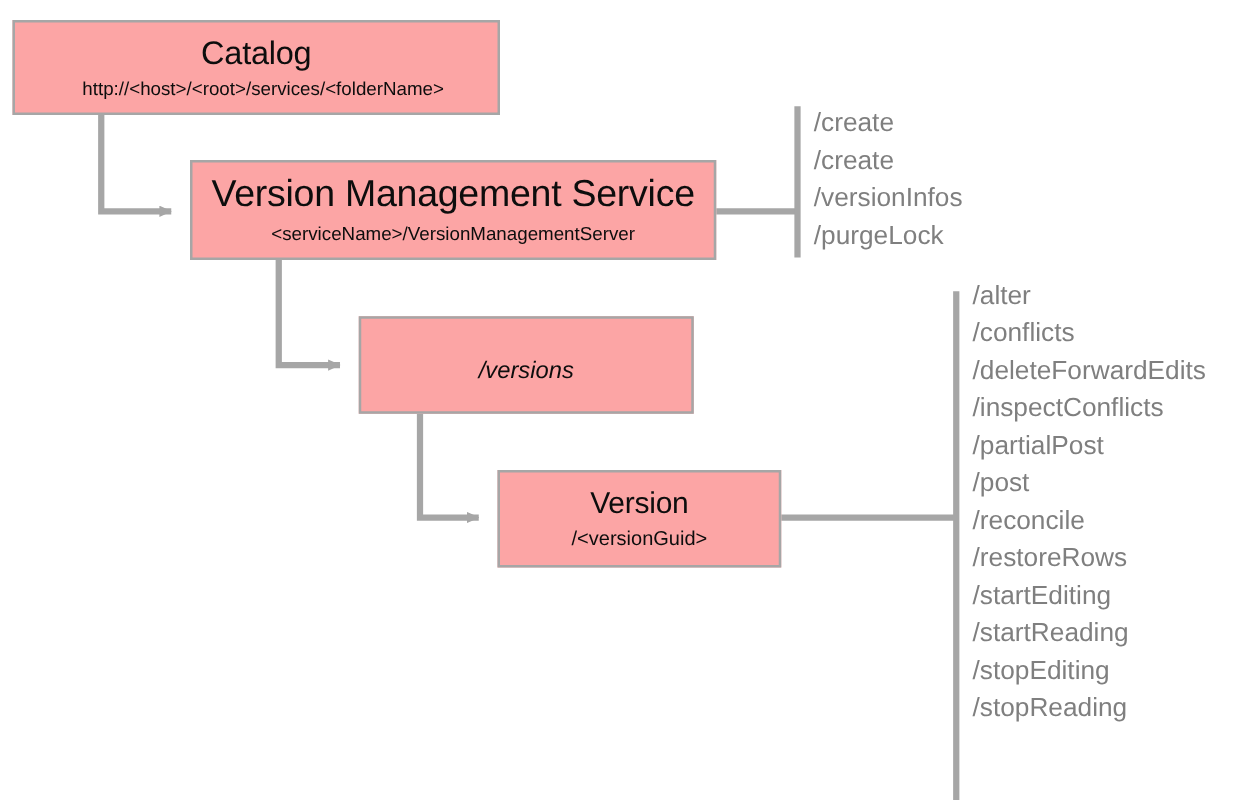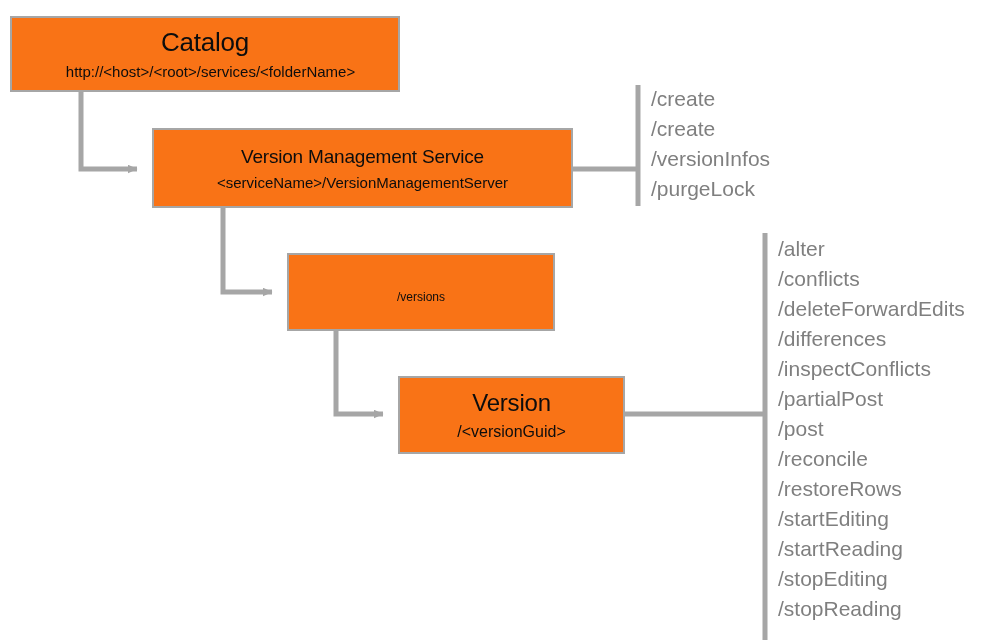--- a/index.html
+++ b/index.html
@@ -21,21 +21,21 @@
     position: absolute;
     left: 0;
     top: 0;
     width: 995px;
     height: 640px;
     pointer-events: none;
   }
   .node {
     position: absolute;
     box-sizing: border-box;
-    background: #f97316;
+    background: #fca5a5;
     border: 2px solid #a6a6a6;
     display: flex;
     flex-direction: column;
     align-items: center;
     justify-content: center;
     color: #000000;
     text-align: center;
     line-height: 1.0;
   }
   .node .title {
@@ -47,24 +47,24 @@
   }
   .node .subtitle {
     font-size: 15px;
     font-weight: normal;
     color: #0d0d0d;
     margin-top: 9px;
     white-space: nowrap;
   }
   .node.catalog .title { font-size: 26px; }
   .node.catalog .subtitle { font-size: 15px; margin-left: 11px; }
-  .node.vms .title { font-size: 19px; }
+  .node.vms .title { font-size: 30px; }
   .node.vms .subtitle { font-size: 15px; }
   .node.versions .title { font-size: 26px; }
-  .node.versions .subtitle { font-size: 12px; }
+  .node.versions .subtitle { font-size: 19px; font-style: italic; }
   .node.version .title { font-size: 24px; }
   .node.version .subtitle { font-size: 16px; }
 
   .oplist {
     position: absolute;
     color: #7f7f7f;
     font-size: 21px;
     line-height: 30px;
     white-space: nowrap;
   }
@@ -116,25 +116,24 @@
     <div class="subtitle">/&lt;versionGuid&gt;</div>
   </div>
 
   <div class="oplist" style="left:651px; top:84px;">
     <span class="op">/create</span>
     <span class="op">/create</span>
     <span class="op">/versionInfos</span>
     <span class="op">/purgeLock</span>
   </div>
 
-  <div class="oplist" style="left:778px; top:234px;">
+  <div class="oplist" style="left:778px; top:222px;">
     <span class="op">/alter</span>
     <span class="op">/conflicts</span>
     <span class="op">/deleteForwardEdits</span>
-    <span class="op">/differences</span>
     <span class="op">/inspectConflicts</span>
     <span class="op">/partialPost</span>
     <span class="op">/post</span>
     <span class="op">/reconcile</span>
     <span class="op">/restoreRows</span>
     <span class="op">/startEditing</span>
     <span class="op">/startReading</span>
     <span class="op">/stopEditing</span>
     <span class="op">/stopReading</span>
   </div>

